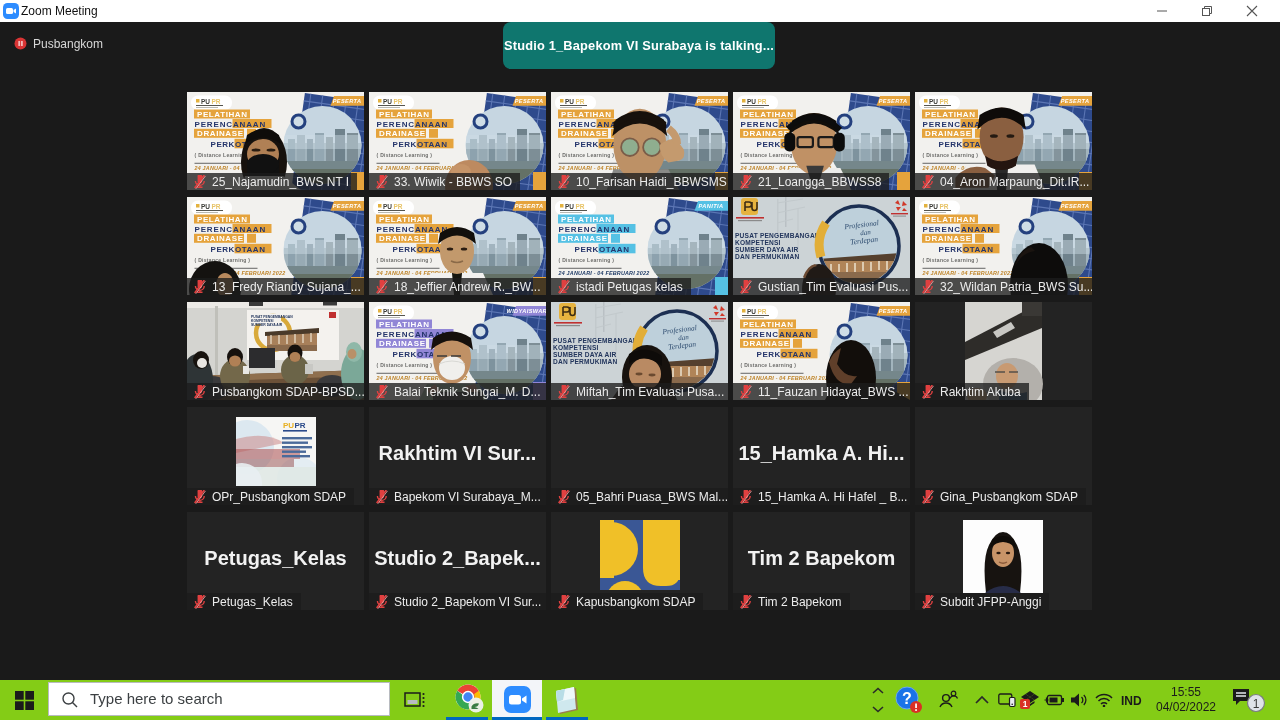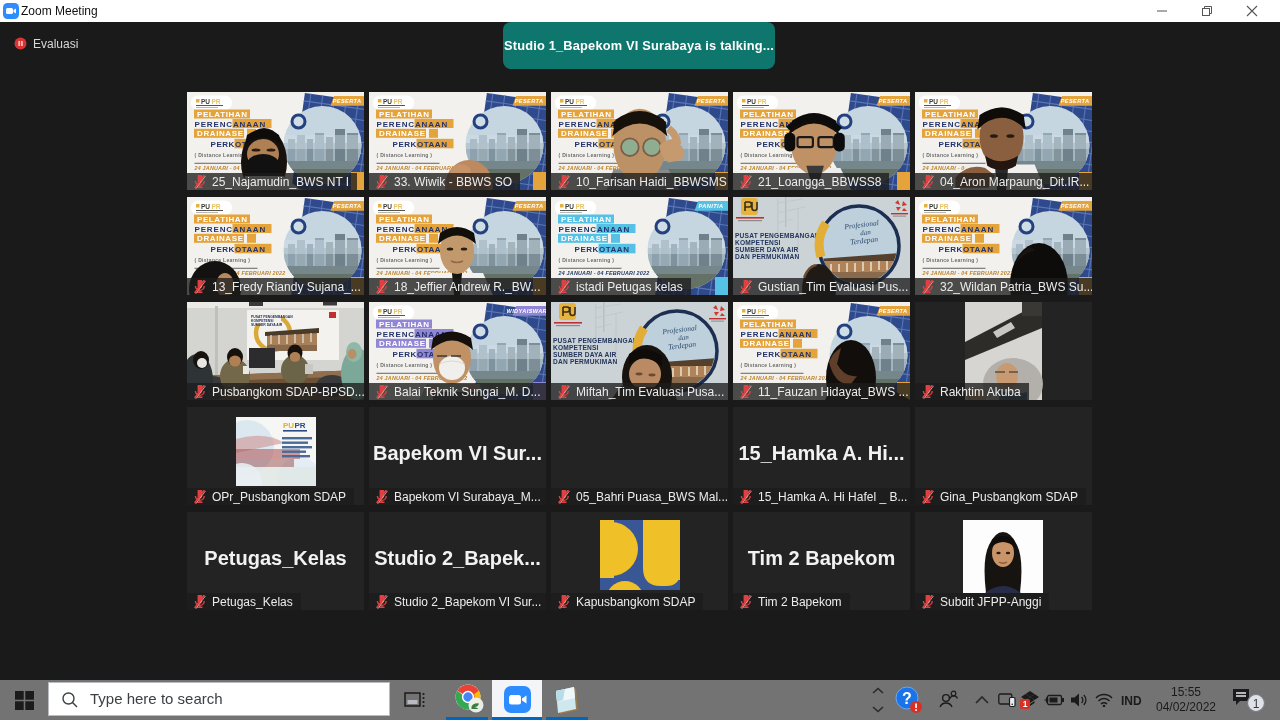--- a/index.html
+++ b/index.html
@@ -15,21 +15,21 @@
     line-height:47px; letter-spacing:0.2px; }
   .tile { position:absolute; width:177px; height:98px; background:#232323; overflow:hidden; }
   .tile svg.bg { position:absolute; left:0; top:0; width:177px; height:98px; }
   .nm svg { flex:0 0 auto; }
   .nm { position:absolute; left:0; bottom:0; height:17px; background:rgba(28,28,28,0.78);
     color:#ececec; font-size:12px; display:flex; align-items:center; gap:5px;
     padding:0 8px 0 5px; max-width:177px; white-space:nowrap; overflow:hidden; }
   .bignm { position:absolute; left:0; top:35px; width:177px; text-align:center; color:#f2f2f2;
     font-size:20px; font-weight:bold; white-space:nowrap; overflow:hidden; }
   .bdg { font-size:5.6px; font-weight:bold; font-style:italic; fill:#fff; letter-spacing:0.4px; text-anchor:middle; }
-  #taskbar { position:absolute; left:0; top:680px; width:1280px; height:40px; background:#737373; }
+  #taskbar { position:absolute; left:0; top:680px; width:1280px; height:40px; background:#84cc16; }
   #sbox { position:absolute; left:48px; top:2px; width:342px; height:34px; background:#fff;
     border:1px solid #b8bbc0; }
   #sbox span { position:absolute; left:41px; top:7px; font-size:15px; color:#3c4043; }
   .tray { position:absolute; font-size:11px; color:#1a1a1a; }
   .ul { position:absolute; top:37px; height:3px; background:#0067c0; }
 </style>
 </head>
 <body>
 
 <svg width="0" height="0" style="position:absolute">
@@ -137,21 +137,21 @@
 </defs>
 </svg>
 
 <div id="meet">
   <div id="rec">
     <svg width="13" height="13" style="position:absolute;left:0;top:0">
       <circle cx="6.5" cy="6.5" r="6" fill="#d83434"></circle>
       <rect x="4.3" y="4" width="1.8" height="5" fill="#f2b8b8"></rect>
       <rect x="7" y="4" width="1.8" height="5" fill="#f2b8b8"></rect>
     </svg>
-    <span style="position:absolute;left:19px;top:0px;">Evaluasi</span>
+    <span style="position:absolute;left:19px;top:0px;">Pusbangkom</span>
   </div>
   <div id="toast">Studio 1_Bapekom VI Surabaya is talking...</div>
 </div>
 <div id="titlebar">
   <svg width="16" height="16" style="position:absolute;left:3px;top:3px">
     <rect width="16" height="16" rx="4.5" fill="#2d8cff"></rect>
     <rect x="3" y="5" width="7" height="6" rx="1.5" fill="#fff"></rect>
     <path d="M10.5,7 L13,5.5 V10.5 L10.5,9 Z" fill="#fff"></path>
   </svg>
   <span class="ztxt">Zoom Meeting</span>
@@ -455,21 +455,21 @@
       <rect x="95" y="48" width="28" height="2.4"></rect>
     </g>
     </g>
   </svg>
   <div class="nm"><svg width="15" height="14" viewBox="0 0 14 13">
           <use href="#mic"></use>
         </svg>OPr_Pusbangkom SDAP</div>
 </div>
 
 <div class="tile" style="left:369px;top:407px">
-  <div class="bignm">Bapekom VI Sur...</div>
+  <div class="bignm">Rakhtim VI Sur...</div>
   <div class="nm"><svg width="15" height="14" viewBox="0 0 14 13">
           <use href="#mic"></use>
         </svg>Bapekom VI Surabaya_M...</div>
 </div>
 
 <div class="tile" style="left:551px;top:407px">
   <div class="nm"><svg width="15" height="14" viewBox="0 0 14 13">
           <use href="#mic"></use>
         </svg>05_Bahri Puasa_BWS Mal...</div>
 </div>

